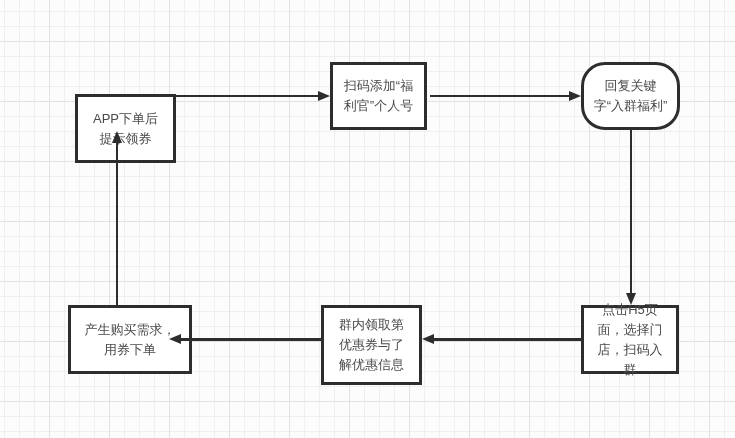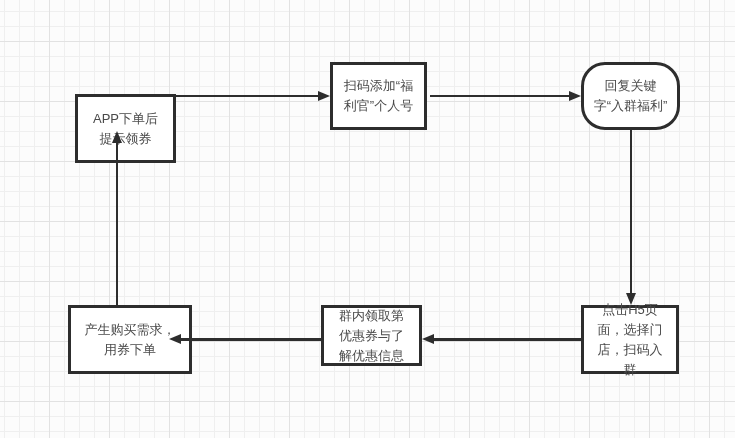--- a/index.html
+++ b/index.html
@@ -33,21 +33,21 @@
     display: flex;
     align-items: center;
     justify-content: center;
     padding: 2px 9px;
     word-break: break-all;
   }
   .node-1 { left: 75px;  top: 62px;  width: 101px; height: 69px; margin-top: 32px; }
   .node-2 { left: 330px; top: 62px;  width: 97px; height: 68px; }
   .node-3 { left: 581px; top: 62px;  width: 99px;  height: 68px; border-radius: 24px; }
   .node-4 { left: 581px; top: 305px; width: 98px;  height: 69px; justify-content: flex-end; }
-  .node-5 { left: 321px; top: 305px; width: 101px; height: 61px; }
+  .node-5 { left: 321px; top: 305px; width: 101px; height: 80px; }
   .node-6 { left: 68px;  top: 305px; width: 124px; height: 69px; justify-content: flex-end; }
 
   .line { position: absolute; background: #2d2d2d; }
   .h-line { height: 2.5px; }
   .v-line { width: 2.5px; }
   .head { position: absolute; width: 0; height: 0; }
   .head-right { border-top: 5.5px solid transparent; border-bottom: 5.5px solid transparent; border-left: 12px solid #2d2d2d; }
   .head-left  { border-top: 5.5px solid transparent; border-bottom: 5.5px solid transparent; border-right: 12px solid #2d2d2d; }
   .head-down  { border-left: 5.5px solid transparent; border-right: 5.5px solid transparent; border-top: 12px solid #2d2d2d; }
   .head-up    { border-left: 5.5px solid transparent; border-right: 5.5px solid transparent; border-bottom: 12px solid #2d2d2d; }

